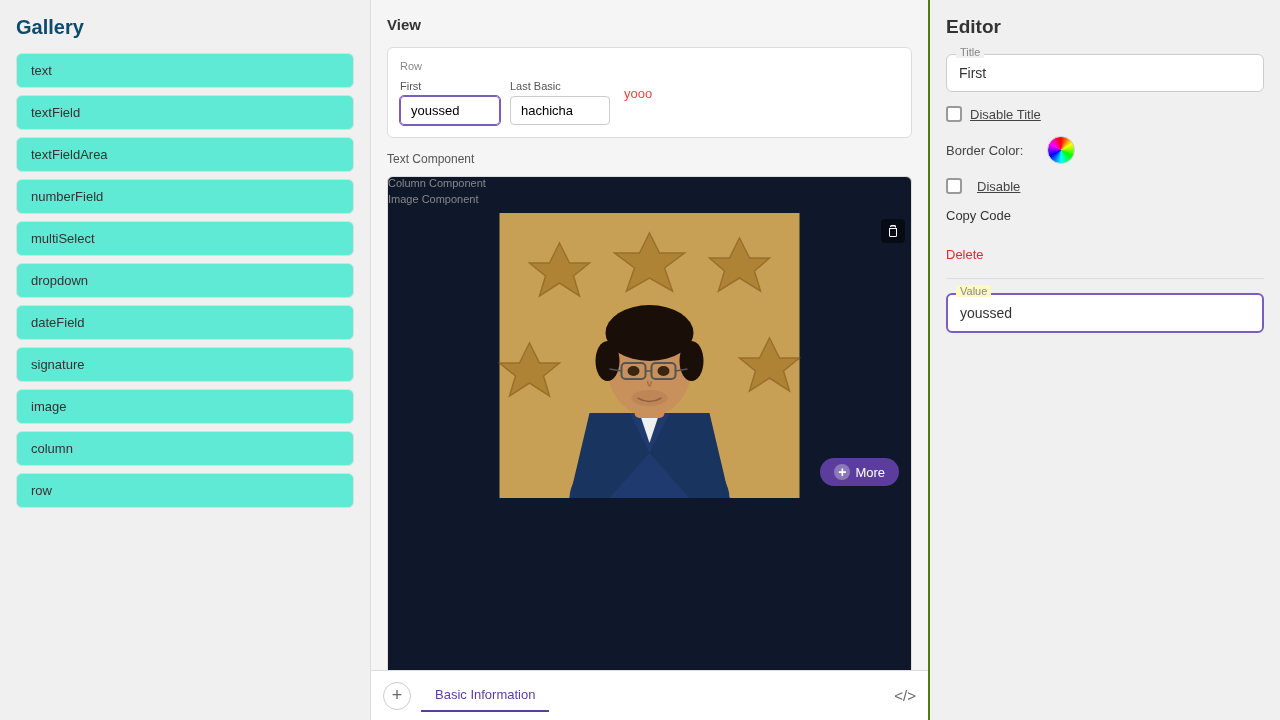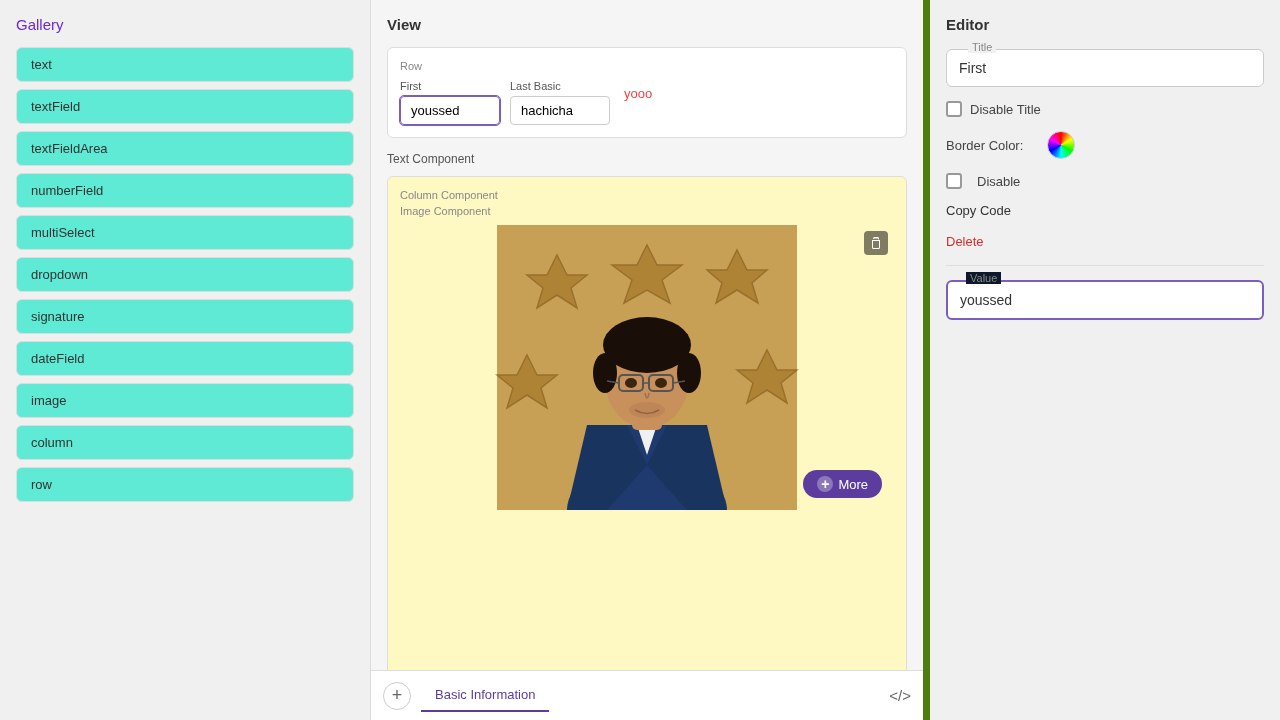--- a/index.html
+++ b/index.html
@@ -20,23 +20,23 @@
     }
 
     
     .gallery-panel {
       width: 370px;
       background: #f0f0f0;
       padding: 16px;
       flex-shrink: 0;
     }
     .panel-title {
-      font-size: 15px;
-      font-weight: 400;
-      color: #6d28d9;
+      font-size: 20px;
+      font-weight: 700;
+      color: #0c4a6e;
       margin-bottom: 14px;
     }
     .gallery-item {
       background: #5eead4;
       border: 1px solid #ddd;
       border-radius: 6px;
       padding: 9px 14px;
       margin-bottom: 7px;
       font-size: 13px;
       color: #333;
@@ -44,21 +44,21 @@
     }
 
     
     .view-panel {
       flex: 1;
       background: #f5f5f5;
       padding: 16px;
       display: flex;
       flex-direction: column;
       border-left: 1px solid #ddd;
-      border-right: 7px solid #4d7c0f;
+      border-right: 2px solid #4d7c0f;
       position: relative;
     }
     .view-panel-title {
       font-size: 15px;
       font-weight: 600;
       color: #333;
       margin-bottom: 14px;
     }
 
     
@@ -108,24 +108,23 @@
 
     
     .text-component-label {
       font-size: 12px;
       color: #555;
       margin-bottom: 10px;
     }
 
     
     .column-component {
-      background: #fef9c3;
+      background: #0f172a;
       border: 1px solid #ddd;
       border-radius: 6px;
-      padding: 12px;
       flex: 1;
     }
     .column-component-label {
       font-size: 11px;
       color: #888;
       margin-bottom: 4px;
     }
     .image-component-label {
       font-size: 11px;
       color: #888;
@@ -229,37 +228,37 @@
     }
 
     
     .editor-panel {
       width: 350px;
       background: #f0f0f0;
       padding: 16px;
       flex-shrink: 0;
     }
     .editor-panel-title {
-      font-size: 15px;
+      font-size: 19px;
       font-weight: 600;
       color: #333;
       margin-bottom: 16px;
     }
 
     .editor-field-group {
       margin-bottom: 14px;
       position: relative;
     }
     .editor-field-label {
       font-size: 11px;
       color: #888;
       background: #f0f0f0;
       position: absolute;
       top: -8px;
-      left: 22px;
+      left: 10px;
       padding: 0 4px;
       z-index: 1;
     }
     .editor-input {
       width: 100%;
       border: 1px solid #ccc;
       border-radius: 6px;
       padding: 10px 12px;
       font-size: 14px;
       background: #fff;
@@ -277,20 +276,21 @@
       height: 16px;
       border: 2px solid #999;
       border-radius: 3px;
       background: #fff;
       cursor: pointer;
       flex-shrink: 0;
     }
     .checkbox-label {
       font-size: 13px;
       color: #444;
+      text-decoration: underline;
     }
 
     .border-color-row {
       display: flex;
       align-items: center;
       gap: 24px;
       margin-bottom: 14px;
     }
     .border-color-label {
       font-size: 13px;
@@ -312,21 +312,21 @@
       margin-bottom: 14px;
     }
 
     .copy-code-btn {
       background: none;
       border: none;
       color: #333;
       font-size: 13px;
       cursor: pointer;
       padding: 0;
-      margin-bottom: 16px;
+      margin-bottom: 24px;
       display: block;
     }
     .delete-btn {
       background: none;
       border: none;
       color: #d32f2f;
       font-size: 13px;
       cursor: pointer;
       padding: 0;
       margin-bottom: 16px;
@@ -339,24 +339,24 @@
       margin: 14px 0;
     }
 
     .value-field-group {
       position: relative;
       margin-top: 8px;
     }
     .value-field-label {
       font-size: 11px;
       color: #888;
-      background: #0f172a;
+      background: #fef9c3;
       position: absolute;
       top: -8px;
-      left: 20px;
+      left: 10px;
       padding: 0 4px;
       z-index: 1;
     }
     .value-input {
       width: 100%;
       border: 2px solid #7c5cbf;
       border-radius: 6px;
       padding: 10px 12px;
       font-size: 14px;
       background: #fff;
@@ -377,22 +377,22 @@
 
   <div class="gallery-panel">
     <div class="panel-title">Gallery</div>
     <div id="gallery-items-container">
         <div class="gallery-item">text</div>
         <div class="gallery-item">textField</div>
         <div class="gallery-item">textFieldArea</div>
         <div class="gallery-item">numberField</div>
         <div class="gallery-item">multiSelect</div>
         <div class="gallery-item">dropdown</div>
+        <div class="gallery-item">dateField</div>
         <div class="gallery-item">signature</div>
-        <div class="gallery-item">dateField</div>
         <div class="gallery-item">image</div>
         <div class="gallery-item">column</div>
         <div class="gallery-item">row</div>
       </div>
   </div>
 
   <div class="view-panel">
     <div class="view-panel-title">View</div>
 
     <div class="row-component">

